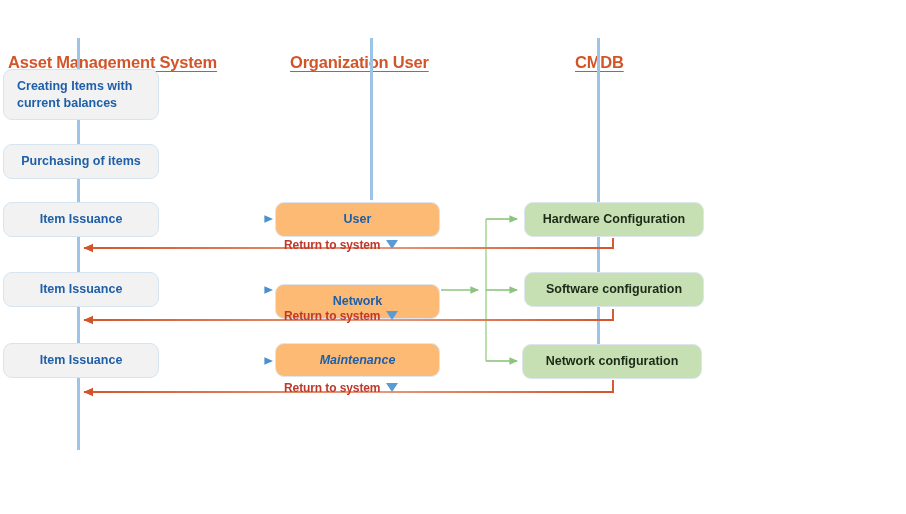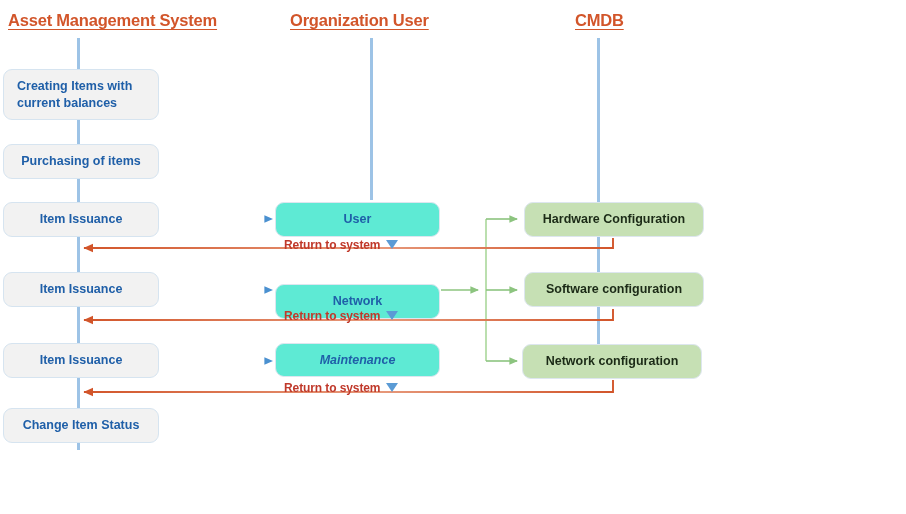--- a/index.html
+++ b/index.html
@@ -20,20 +20,21 @@
   
   .lane-header {
     position: absolute;
     font-size: 16.5px;
     font-weight: bold;
     color: #D2552A;
     text-decoration: underline;
     text-underline-offset: 3px;
     white-space: nowrap;
     letter-spacing: -0.2px;
+    margin-top: 42px;
   }
   
   .lifeline {
     position: absolute;
     width: 3px;
     background: #9DC3E6;
   }
   
   .node {
     position: absolute;
@@ -52,21 +53,21 @@
     background: #F2F2F2;
     border: 1px solid #D6E4F0;
     color: #1F5FA8;
   }
   .node.blue-node.left-align {
     justify-content: flex-start;
     text-align: left;
     padding-left: 13px;
   }
   .node.mid-node {
-    background: #5eead4;
+    background: #fdba74;
     border: 1px solid #DDE6EF;
     color: #1F5FA8;
   }
   .node.green-node {
     background: #C6E0B4;
     border: 1px solid #DDE6EF;
     color: #1B2A16;
   }
   
   #wires {
@@ -146,21 +147,20 @@
   <div class="node blue-node left-align" style="left:3px; top:69px; width:156px; height:51px;">Creating Items with current balances</div>
 
   <div class="node blue-node" style="left:3px; top:144px; width:156px; height:35px;">Purchasing of items</div>
 
   <div class="node blue-node" style="left:3px; top:202px; width:156px; height:35px;">Item Issuance</div>
 
   <div class="node blue-node" style="left:3px; top:272px; width:156px; height:35px;">Item Issuance</div>
 
   <div class="node blue-node" style="left:3px; top:343px; width:156px; height:35px;">Item Issuance</div>
 
-  <div class="node blue-node" style="left:3px; top:408px; width:156px; height:35px;">Change Item Status</div>
 
   <div class="node mid-node" style="left:275px; top:202px; width:165px; height:35px;">User</div>
 
   <div class="node mid-node" style="left:275px; top:284px; width:165px; height:35px;">Network</div>
 
   <div class="node mid-node" style="left:275px; top:343px; width:165px; height:26px;font-style:italic;">Maintenance</div>
 
   <div class="node green-node" style="left:524px; top:202px; width:180px; height:35px;">Hardware Configuration</div>
 
   <div class="node green-node" style="left:524px; top:272px; width:180px; height:35px;">Software configuration</div>

